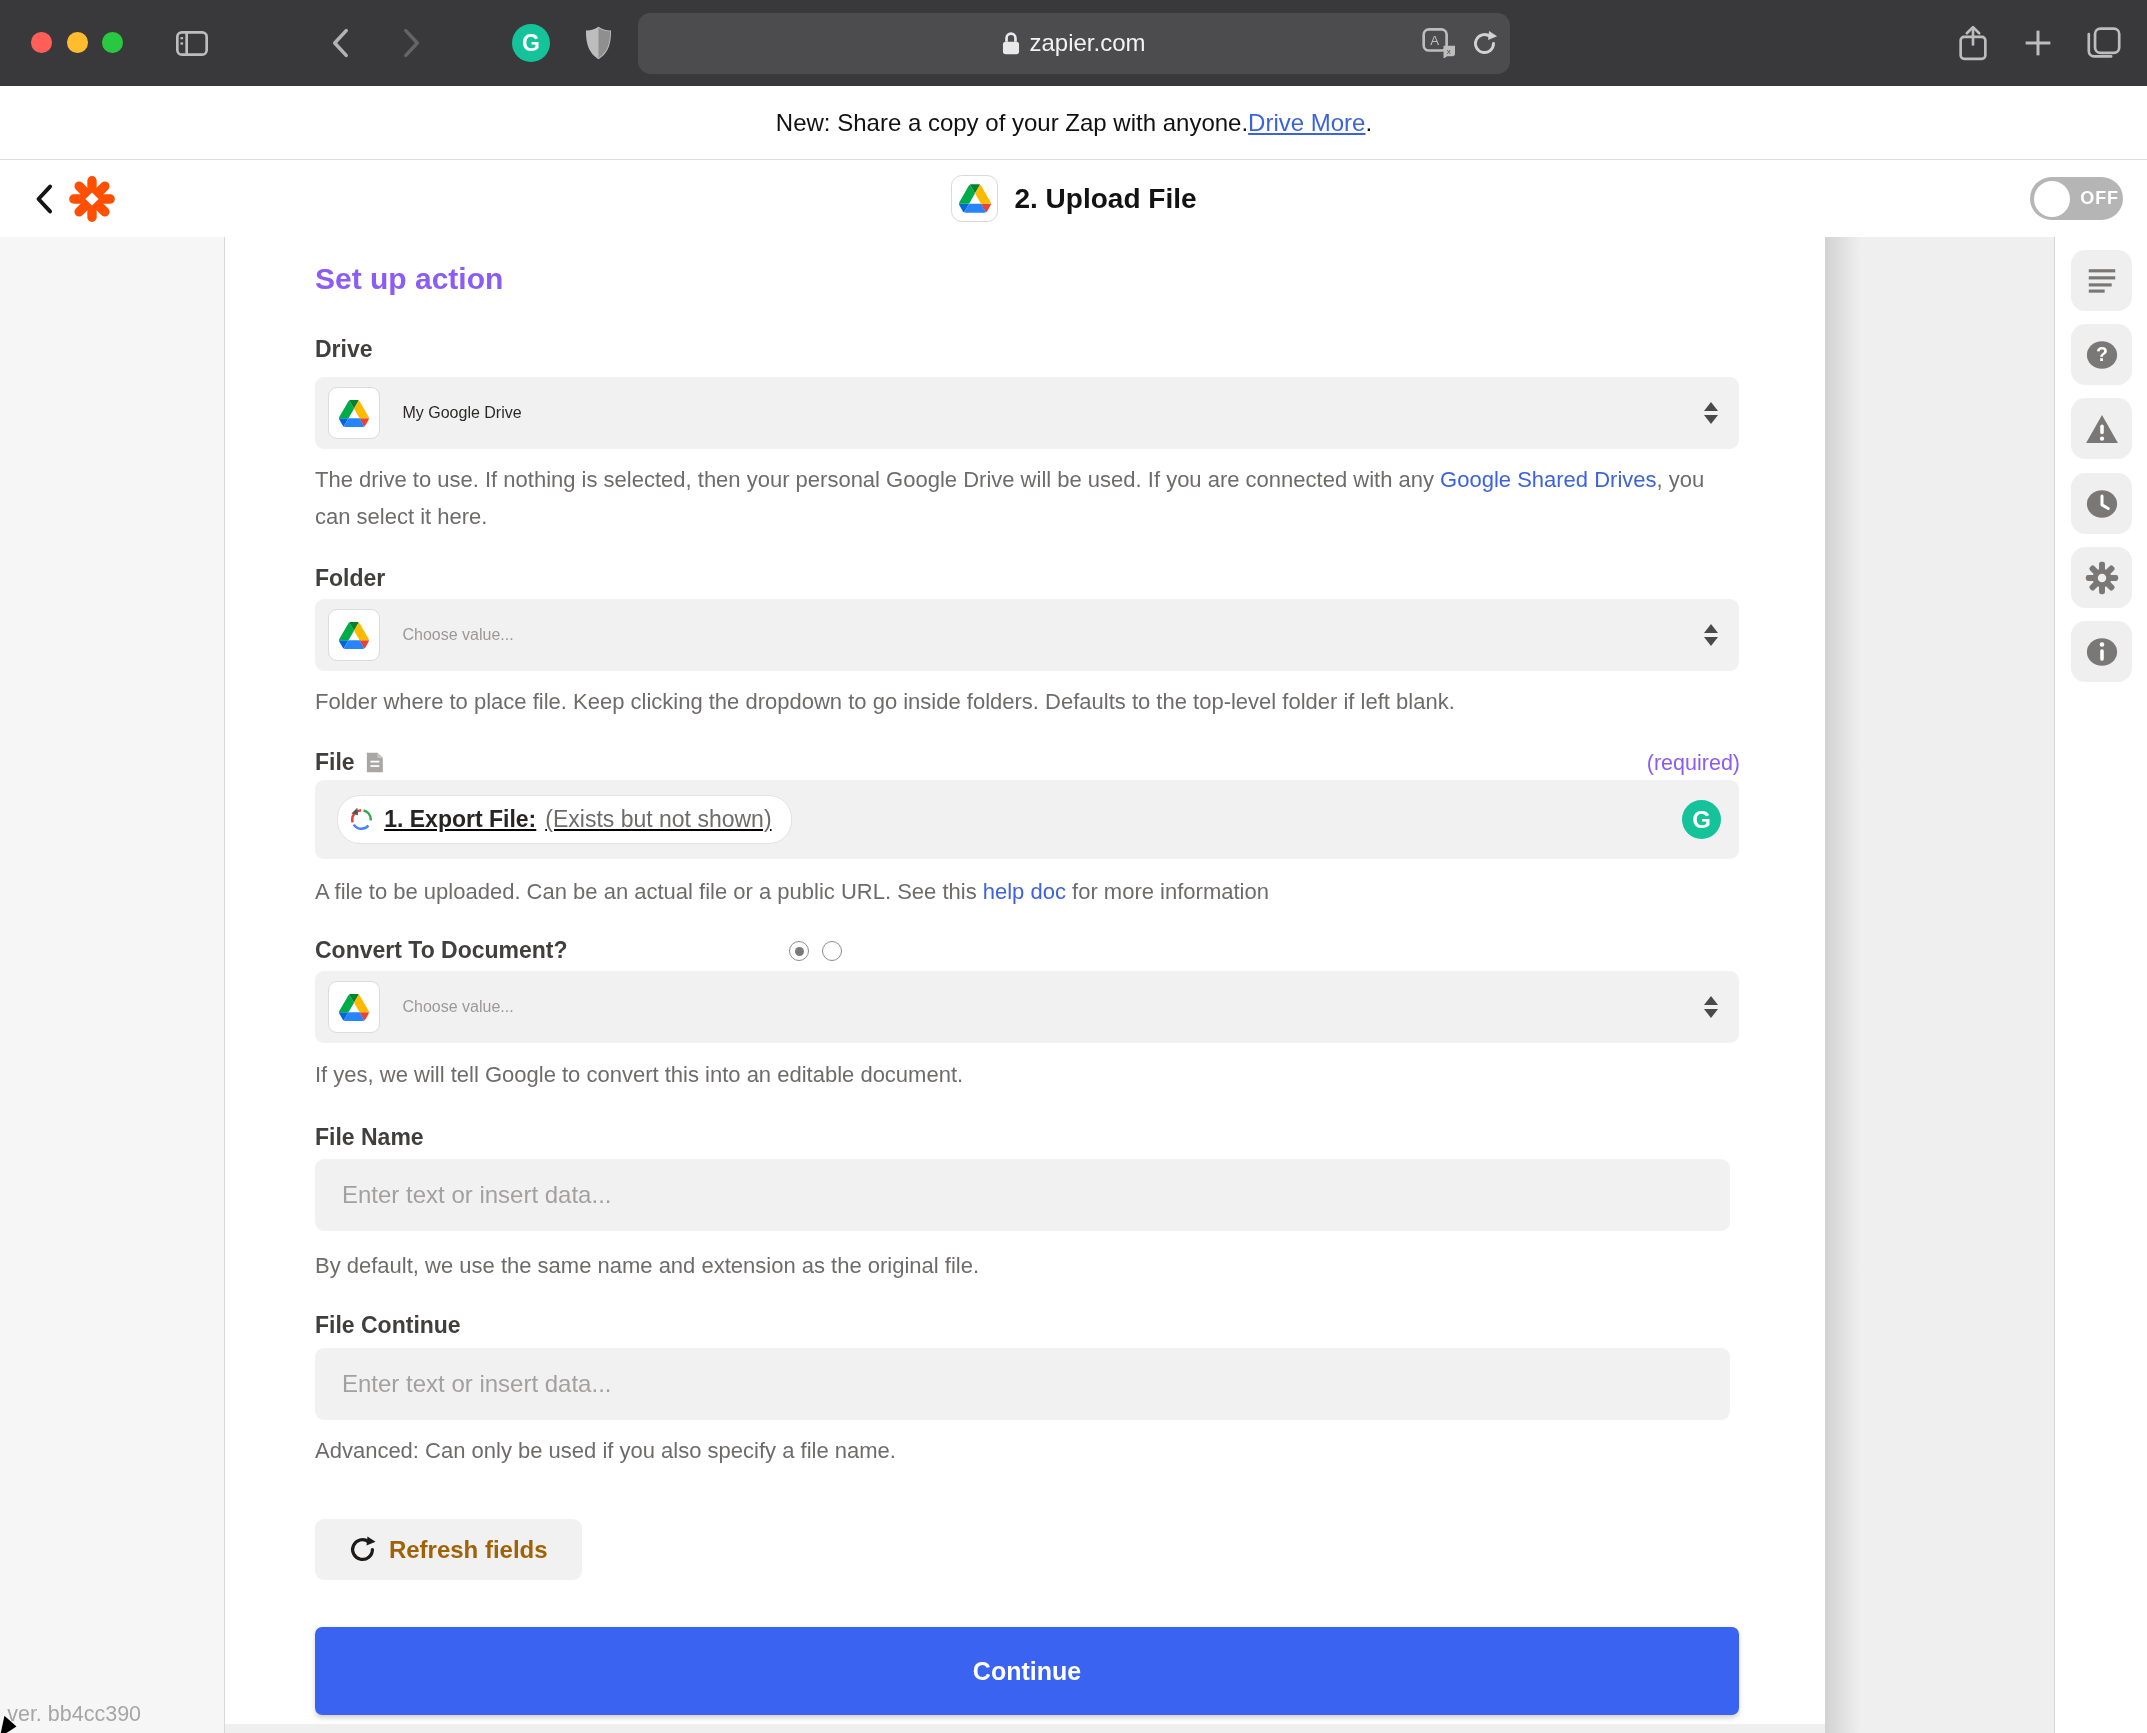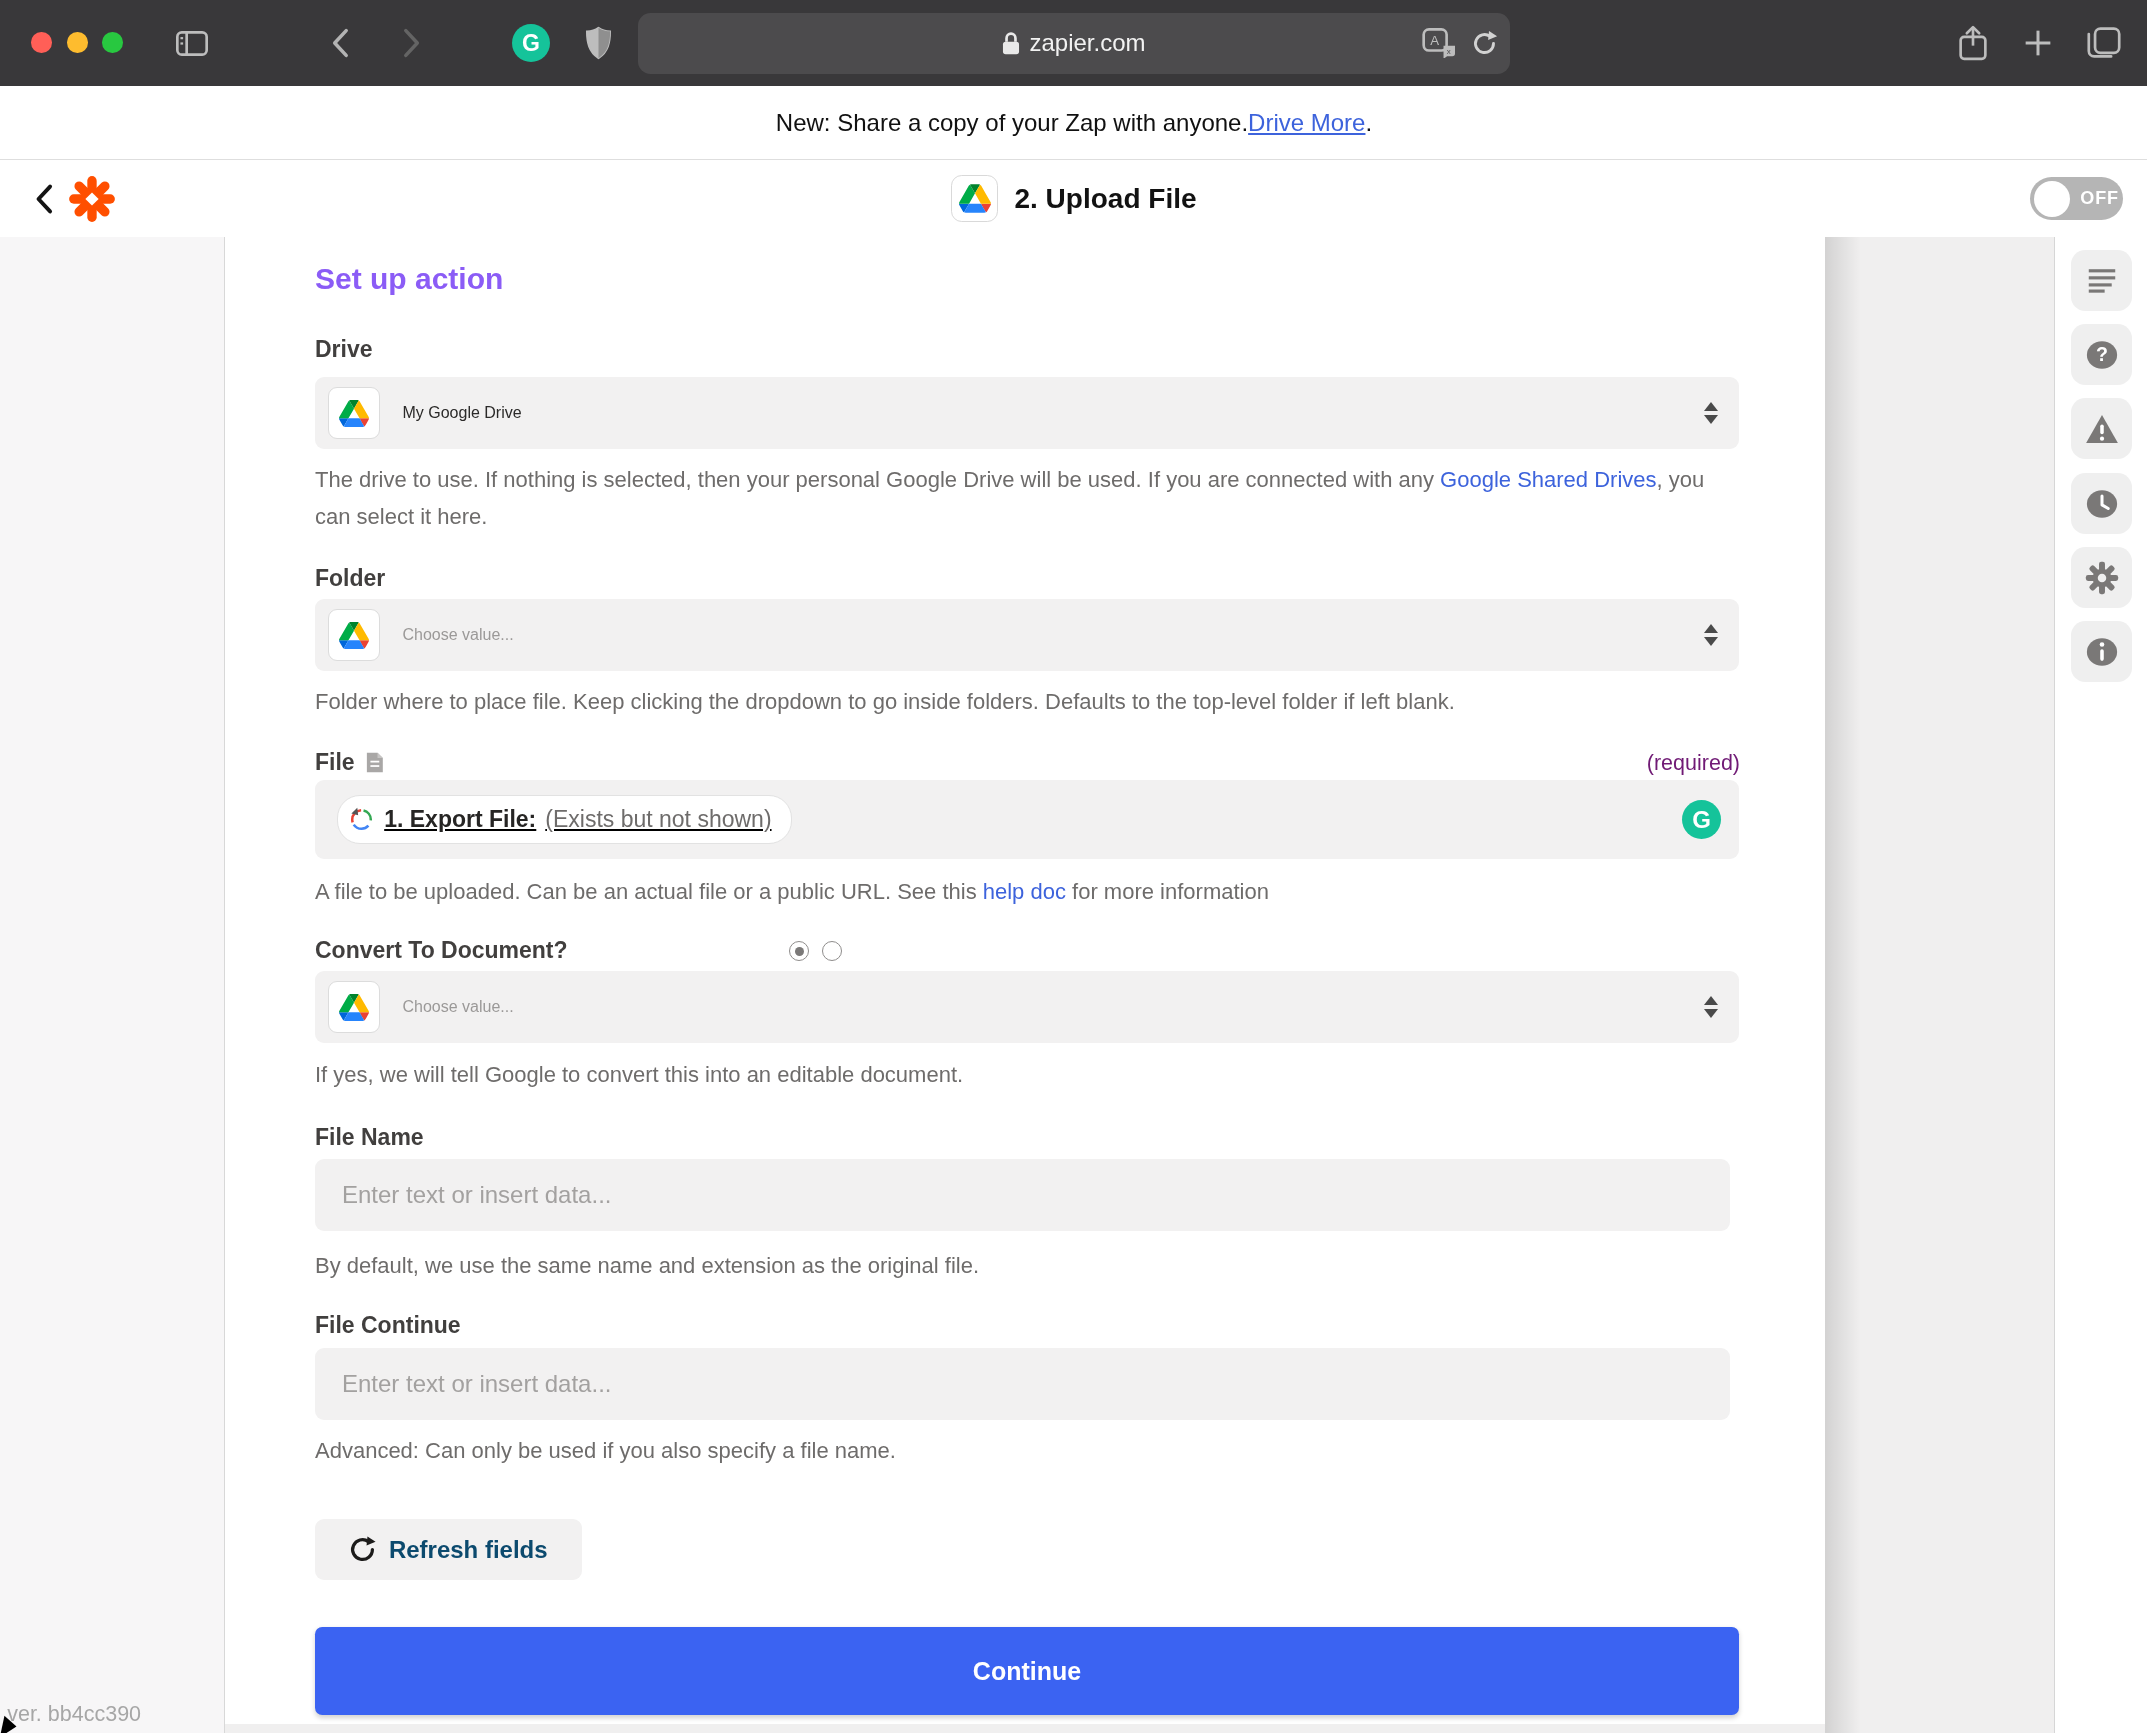--- a/index.html
+++ b/index.html
@@ -57,21 +57,21 @@
   .right-rail{position:absolute;left:2054px;top:0;width:93px;height:100%;background:#fff;
               border-left:0.9px solid #d6d6d6;}
   .rail-btn{position:absolute;left:16px;width:61px;height:61px;border-radius:14.3px;background:#efefef;
             display:flex;align-items:center;justify-content:center;}
 
   
   .h1{position:absolute;left:90px;top:25px;font-size:30px;font-weight:800;color:#8b5cf6;}
   .f-label{position:absolute;left:90px;font-size:23px;font-weight:700;color:#413f3e;}
   .f-help{position:absolute;left:90px;width:1426px;font-size:22px;color:#6e6c6b;line-height:37px;}
   .f-help a{color:#3d63dc;cursor:pointer;text-decoration:none;}
-  .required{position:absolute;right:85px;font-size:21.5px;color:#701a75;}
+  .required{position:absolute;right:85px;font-size:21.5px;color:#8b5cf6;}
   .select{position:absolute;left:90px;width:1424px;height:72px;background:#f2f1f1;border-radius:9px;
           display:flex;align-items:center;}
   .sel-ic{width:50px;height:50px;margin-left:12.5px;background:#fff;border:1.8px solid #dcdcdc;
           border-radius:9px;display:flex;align-items:center;justify-content:center;flex:0 0 auto;}
   .sel-txt{margin-left:23px;font-size:16px;color:#2b2a29;}
   .sel-txt.ph{color:#9b9998;}
   .sel-arrows{margin-left:auto;margin-right:21.5px;display:flex;flex-direction:column;gap:4.5px;align-items:center;}
   .tri-up{width:0;height:0;border-left:7.2px solid transparent;border-right:7.2px solid transparent;
           border-bottom:9px solid #4a4a4a;}
   .tri-dn{width:0;height:0;border-left:7.2px solid transparent;border-right:7.2px solid transparent;
@@ -88,21 +88,21 @@
   .token .g{font-size:23px;color:#6e6c6b;}
   .gram-field{margin-left:auto;margin-right:18px;width:39px;height:39px;border-radius:50%;
               background:#15c39a;display:flex;align-items:center;justify-content:center;
               color:#fff;font-size:24px;font-weight:700;}
   .radios{position:absolute;left:564px;top:704px;display:flex;gap:12.5px;align-items:center;}
   .radio{width:18px;height:18px;border:1.8px solid #8f8d8c;border-radius:50%;background:#fff;
          display:flex;align-items:center;justify-content:center;}
   .radio.sel::after{content:"";width:9px;height:9px;border-radius:50%;background:#7b7978;}
   .btn-refresh{position:absolute;left:90px;top:1282px;width:267px;height:61px;background:#f2f1f1;
                border-radius:9px;display:flex;align-items:center;justify-content:center;gap:12.5px;
-               font-size:24px;font-weight:700;color:#0c4a6e;}
+               font-size:24px;font-weight:700;color:#a16207;}
   .btn-continue{position:absolute;left:90px;top:1390px;width:1424px;height:88px;background:#3b63f2;
                 border-radius:7.2px;display:flex;align-items:center;justify-content:center;
                 color:#fff;font-size:25px;font-weight:700;box-shadow:0 2.7px 5.4px rgba(0,0,0,0.18);}
   svg{display:block;}
 </style>
 </head>
 <body>
 
 <div class="stage">
 

